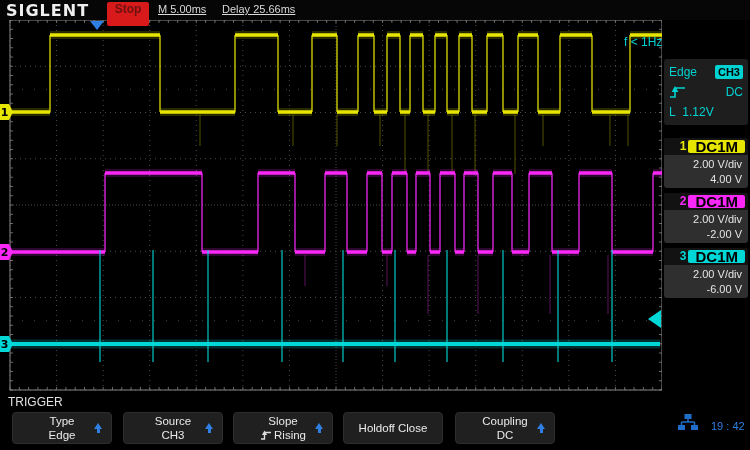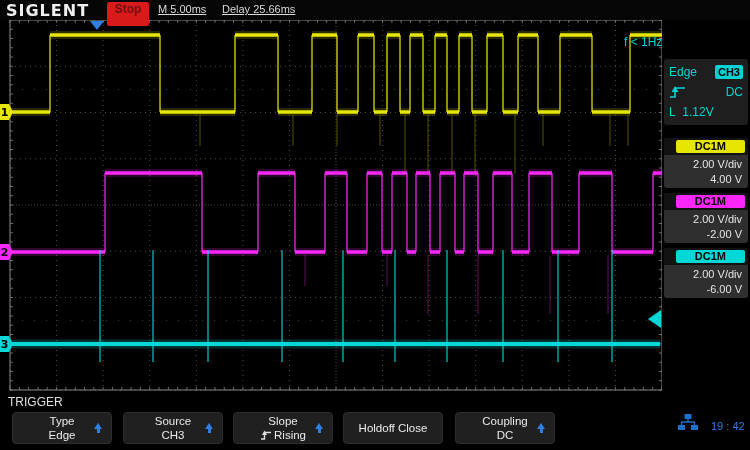--- a/index.html
+++ b/index.html
@@ -27,22 +27,22 @@
         color:#e8e8e8;font-size:11px;text-align:center;line-height:15px;padding-top:2px;box-sizing:border-box;}
   .trig-box{position:absolute;left:2px;top:39px;width:84px;height:66px;background:#1e1e1e;border-radius:3px;
         color:var(--cyan);font-size:12px;padding:3px 5px;box-sizing:border-box;}
   .trig-row{display:flex;justify-content:space-between;align-items:center;height:20px;}
   .src-badge{background:var(--cyan);color:#000;padding:0 3px;border-radius:2px;font-size:11px;
         font-weight:bold;height:14px;line-height:14px;}
   .ch-box{position:absolute;left:2px;width:84px;height:50px;border-radius:3px;overflow:hidden;background:#2f2f2f;}
   .ch-box.c0{top:118px}.ch-box.c1{top:173px}.ch-box.c2{top:228px}
   .ch-tab{height:17px;background:#121212;position:relative;}
   .ch-num{position:absolute;left:0;top:0;width:38px;text-align:center;font-size:12px;font-weight:bold;line-height:17px;}
-  .ch-coupling{position:absolute;right:3px;top:2px;font-size:11px;font-weight:bold;color:#000;
-        padding:0 19px;border-radius:2px;line-height:13px;}
+  .ch-coupling{position:absolute;right:3px;top:2px;font-size:15px;font-weight:bold;color:#000;
+        padding:0 7px;border-radius:2px;line-height:13px;}
   .ch-vals{padding:2px 6px 8px 0;text-align:right;color:#e4e4e4;font-size:11px;line-height:15px;}
 
   
   .menubar{position:absolute;left:0;top:395px;width:750px;height:55px;background:#000;z-index:6;text-align:right;}
   .menu-title{position:absolute;left:8px;top:0;color:#e0e0e0;font-size:12px;}
   .menu-btn{position:absolute;top:17px;width:100px;height:32px;background:#202020;border:1px solid #2d2d2d;
         border-radius:4px;color:#eaeaea;font-size:11.5px;display:flex;flex-direction:column;
         justify-content:center;align-items:center;line-height:14px;box-sizing:border-box;}
   .menu-btn.b0{left:12px}.menu-btn.b1{left:123px}.menu-btn.b2{left:233px}
   .menu-btn.b3{left:343px}.menu-btn.b4{left:455px}.menu-btn.b5{left:565px}

